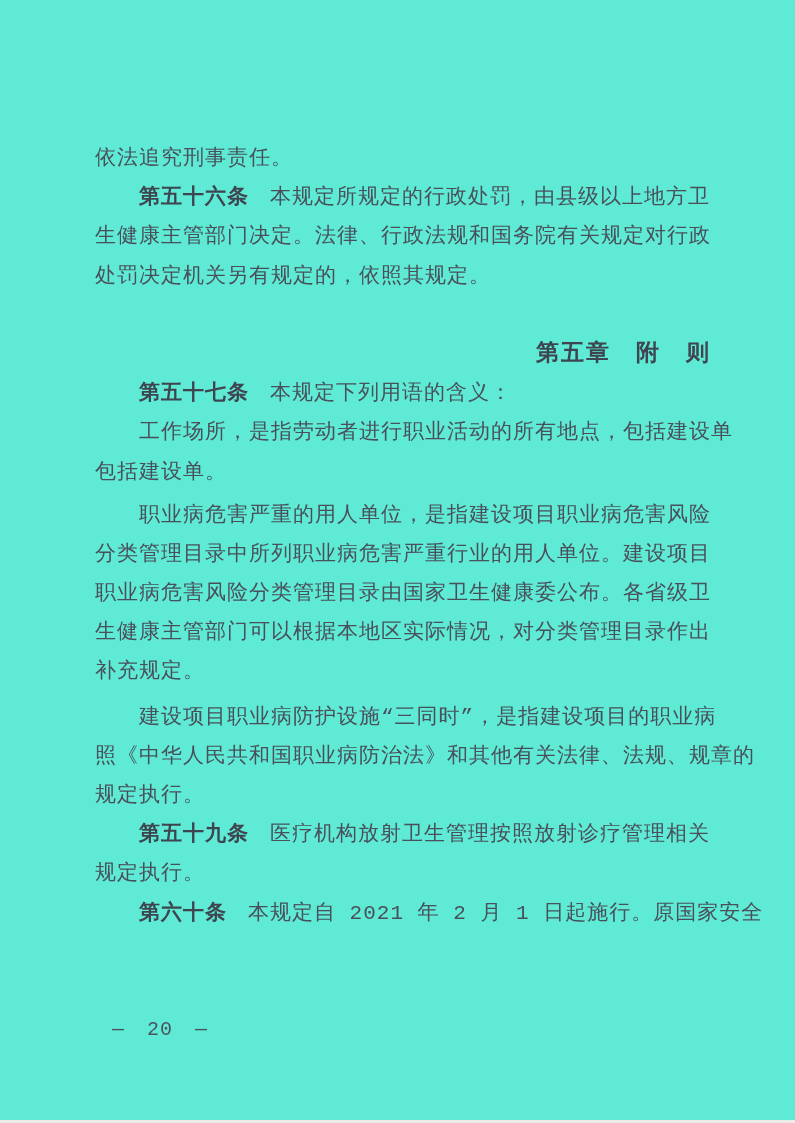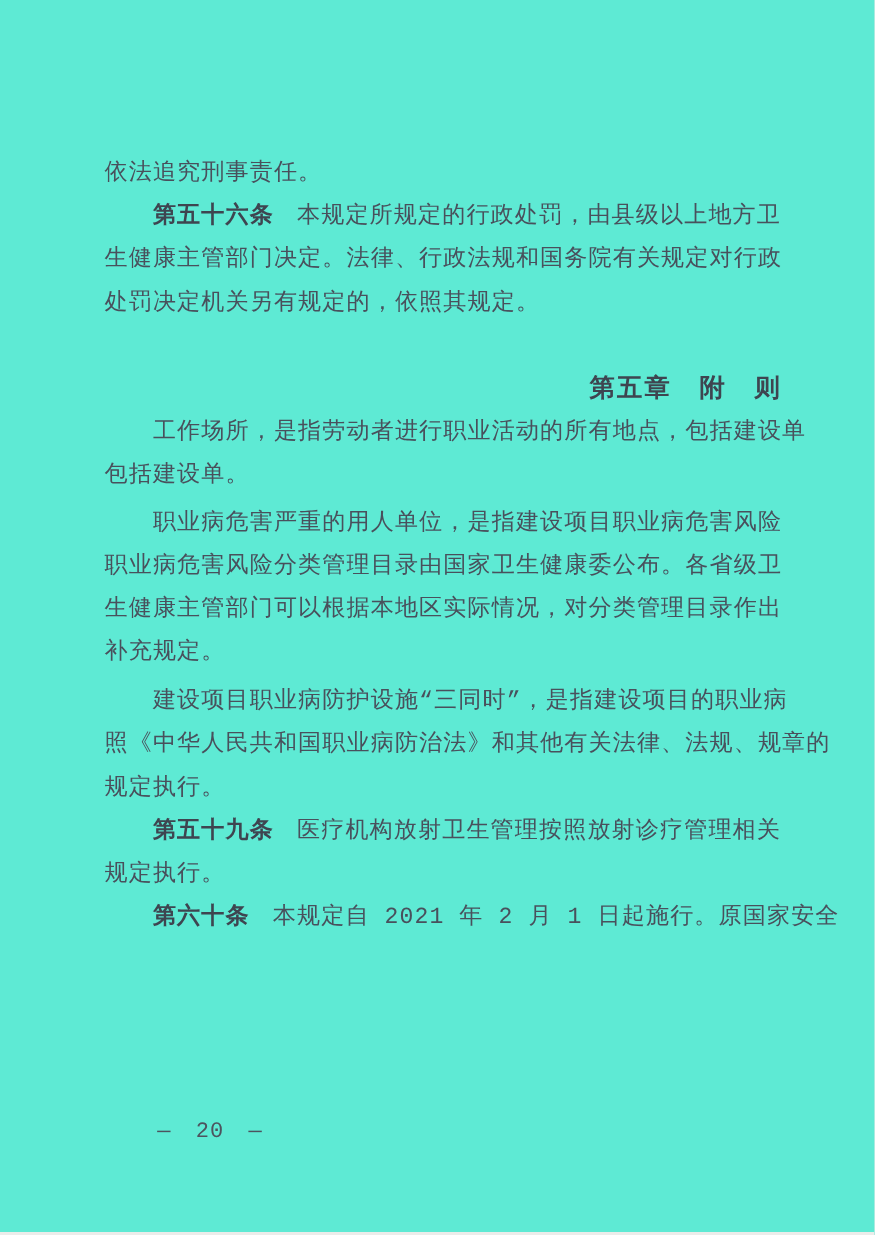--- a/index.html
+++ b/index.html
@@ -53,21 +53,20 @@
   .pagenum {
     position: absolute;
     left: 112px;
     top: 1011px;
     height: 38px;
     line-height: 38px;
     font-size: 20px;
     letter-spacing: 1px;
     word-spacing: 9px;
     color: #4d535e;
-    margin-left: 31px;
   }
   .scan-edge {
     position: absolute;
     left: 0;
     bottom: 0;
     width: 100%;
     height: 3px;
     background: #ececea;
   }
 </style>
@@ -82,27 +81,29 @@
     <div class="ln ind"><span class="art">第五十六条</span><span>本规定所规定的行政处罚，由县级以上地方卫</span></div>
 
     <div class="ln"><span>生健康主管部门决定。法律、行政法规和国务院有关规定对行政</span></div>
 
     <div class="ln"><span>处罚决定机关另有规定的，依照其规定。</span></div>
 
     <div class="spacer"></div>
 
     <div class="heading">第五章　附　则</div>
 
+    <div class="ln ind"><span class="art">第五十七条</span><span>本规定下列用语的含义：</span></div>
 
     <div class="ln ind"><span>工作场所，是指劳动者进行职业活动的所有地点，包括建设单</span></div>
 
     <div class="ln"><span>包括建设单。</span></div>
 
     <div class="ln ind psp1"><span>职业病危害严重的用人单位，是指建设项目职业病危害风险</span></div>
 
+    <div class="ln"><span>分类管理目录中所列职业病危害严重行业的用人单位。建设项目</span></div>
 
     <div class="ln"><span>职业病危害风险分类管理目录由国家卫生健康委公布。各省级卫</span></div>
 
     <div class="ln"><span>生健康主管部门可以根据本地区实际情况，对分类管理目录作出</span></div>
 
     <div class="ln"><span>补充规定。</span></div>
 
     <div class="ln ind psp2"><span>建设项目职业病防护设施“三同时”，是指建设项目的职业病</span></div>
 
 

